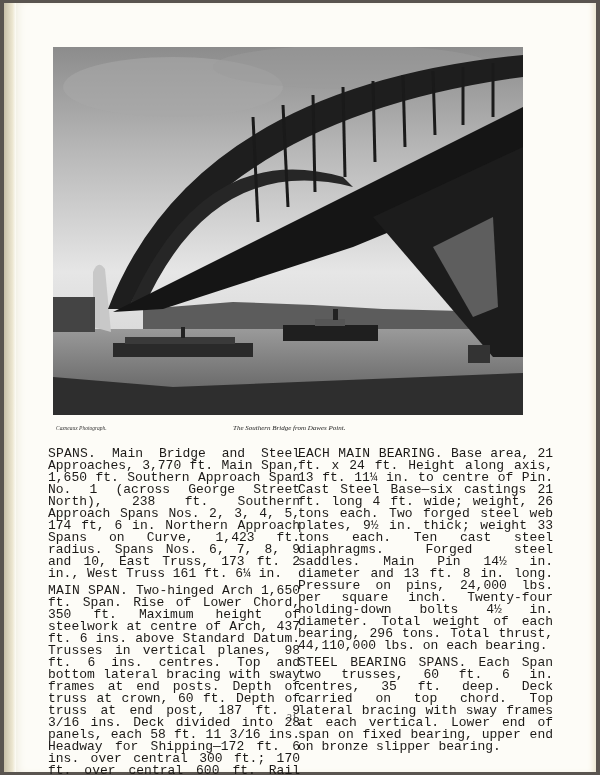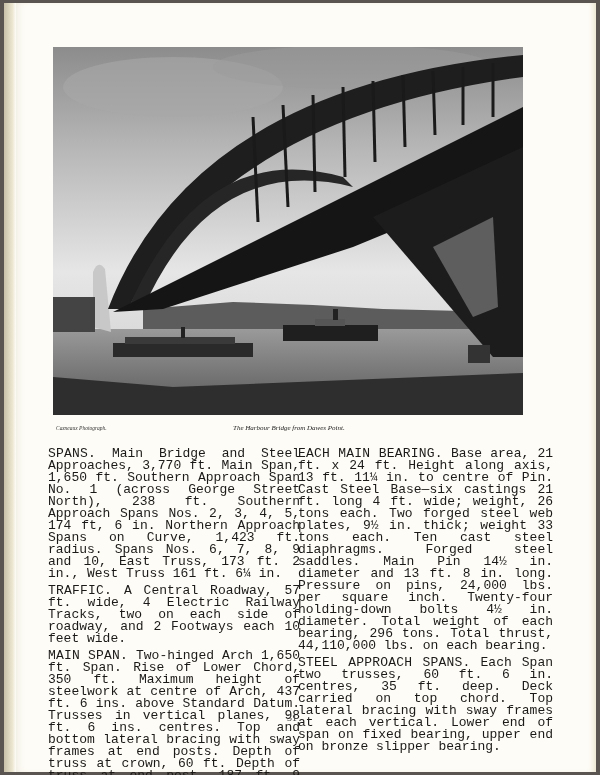--- a/index.html
+++ b/index.html
@@ -108,27 +108,26 @@
 
       <rect x="230" y="278" width="95" height="16" fill="#1f1f1f"></rect>
       <rect x="262" y="272" width="30" height="7" fill="#555"></rect>
       <rect x="280" y="262" width="5" height="11" fill="#222"></rect>
 
       <rect x="415" y="298" width="22" height="18" fill="#333"></rect>
     </svg>
   </div>
 
   <div class="caption-credit">Cazneaux Photograph.</div>
-  <div class="caption-title">The Harbour Bridge from Dawes Point.</div>
+  <div class="caption-title">The Southern Bridge from Dawes Point.</div>
 
   <div class="col left">
     <p><span class="head">SPANS.</span><span> Main Bridge and Steel Approaches, 3,770 ft. Main Span, 1,650 ft. Southern Approach Span No. 1 (across George Street North), 238 ft. Southern Approach Spans Nos. 2, 3, 4, 5, 174 ft, 6 in. Northern Approach Spans on Curve, 1,423 ft. radius. Spans Nos. 6, 7, 8, 9 and 10, East Truss, 173 ft. 2 in., West Truss 161 ft. 6¼ in.</span></p>
-    <p><span class="head">TRAFFIC.</span><span> A Central Roadway, 57 ft. wide, 4 Electric Railway Tracks, two on each side of roadway, and 2 Footways each 10 feet wide.</span></p>
     <p><span class="head">MAIN SPAN.</span><span> Two-hinged Arch 1,650 ft. Span. Rise of Lower Chord, 350 ft. Maximum height of steelwork at centre of Arch, 437 ft. 6 ins. above Standard Datum. Trusses in vertical planes, 98 ft. 6 ins. centres. Top and bottom lateral bracing with sway frames at end posts. Depth of truss at crown, 60 ft. Depth of truss at end post, 187 ft. 9 3/16 ins. Deck divided into 28 panels, each 58 ft. 11 3/16 ins. Headway for Shipping—172 ft. 6 ins. over central 300 ft.; 170 ft. over central 600 ft. Rail level at centre, 190.02 ft. above Standard Datum. Width of Deck, 159 ft. 11¾ ins. Grade on Deck 1 in 40 up on each side, central parabolic case 589.34 ft.</span></p>
   </div>
 
   <div class="col right">
     <p><span class="head">EACH MAIN BEARING.</span><span> Base area, 21 ft. x 24 ft. Height along axis, 13 ft. 11¼ in. to centre of Pin. Cast Steel Base—six castings 21 ft. long 4 ft. wide; weight, 26 tons each. Two forged steel web plates, 9½ in. thick; weight 33 tons each. Ten cast steel diaphragms. Forged steel saddles. Main Pin 14½ in. diameter and 13 ft. 8 in. long. Pressure on pins, 24,000 lbs. per square inch. Twenty-four holding-down bolts 4½ in. diameter. Total weight of each bearing, 296 tons. Total thrust, 44,110,000 lbs. on each bearing.</span></p>
-    <p><span class="head">STEEL APPROACH SPANS.</span><span> Each Span two trusses, 60 ft. 6 in. centres, 35 ft. deep. Deck carried on top chord. Top lateral bracing with sway frames at each vertical. Lower end of span on fixed bearing, upper end on bronze slipper bearing.</span></p>
+    <p><span class="head">STEEL BEARING SPANS.</span><span> Each Span two trusses, 60 ft. 6 in. centres, 35 ft. deep. Deck carried on top chord. Top lateral bracing with sway frames at each vertical. Lower end of span on fixed bearing, upper end on bronze slipper bearing.</span></p>
   </div>
 
   <div class="page-number">31</div>
 </div>
 
 </body></html>

